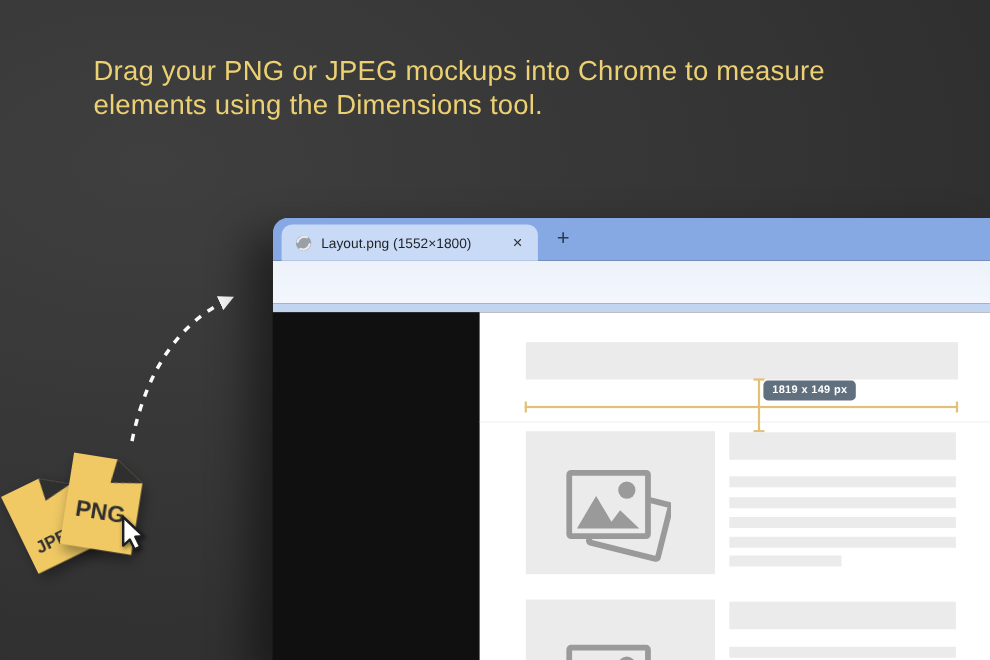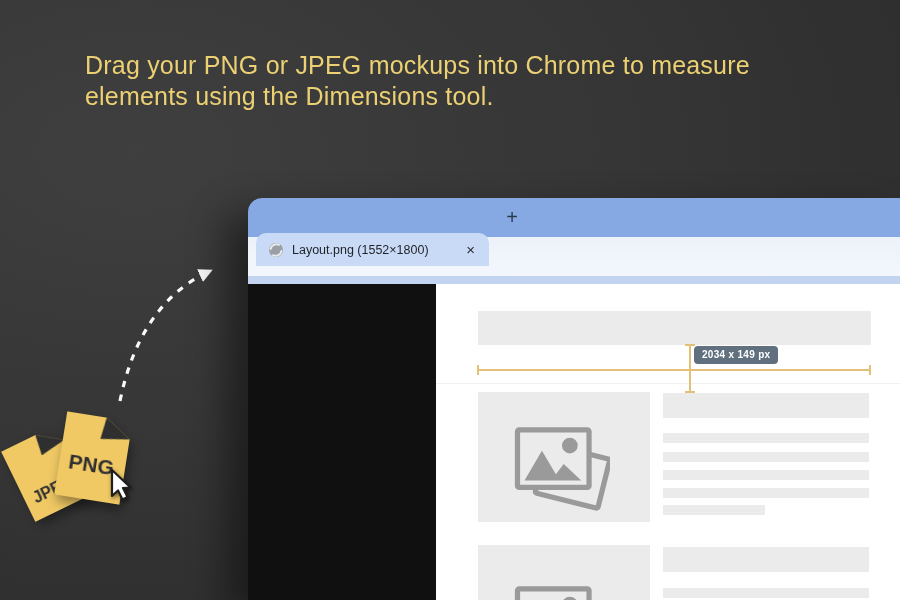--- a/index.html
+++ b/index.html
@@ -30,21 +30,21 @@
   .browser{
     position:absolute; left:248px; top:198px; width:652px; height:402px;
     border-radius:14px 0 0 0; overflow:hidden;
     box-shadow:-22px 16px 38px rgba(0,0,0,.45);
     background:#0e0e0e;
   }
   .tabstrip{ position:relative; height:39px; background:#86a9e4; }
   .tab{
     position:absolute; left:8px; top:6px; width:233px; height:33px;
     background:#c9daf6; border-radius:10px 10px 0 0;
-    display:flex; align-items:center; padding:0 12px; gap:8px;margin-top:29px;
+    display:flex; align-items:center; padding:0 12px; gap:8px;
   }
   .tab-title{ font-size:12.5px; color:#1f2227; font-weight:500; white-space:nowrap; }
   .tab-close{ margin-left:auto; font-size:15px; color:#2c2f33; line-height:1; cursor:default; padding:0 2px; }
   .newtab{
     position:absolute; left:252px; top:7px; width:24px; height:24px;
     display:flex; align-items:center; justify-content:center;
     font-size:20px; color:#2c3a4d; font-weight:500;
   }
   .toolbar{ height:39px; background:linear-gradient(#edf2fa,#f3f7fd); }
   .chromestrip{ height:8px; background:#c2d4ef; }
@@ -126,21 +126,21 @@
 
       <div class="blk" style="left:42px; top:27px; width:393px; height:34px;"></div>
       <div class="faint-line"></div>
 
       <div class="mh-line"></div>
       <div class="mtick-v" style="left:41px;"></div>
       <div class="mtick-v" style="left:433px;"></div>
       <div class="mv-line"></div>
       <div class="mtick-h" style="top:60px;"></div>
       <div class="mtick-h" style="top:107px;"></div>
-      <div class="mtooltip">2034 x 149 px</div>
+      <div class="mtooltip">1819 x 149 px</div>
 
       <div class="blk" style="left:42px; top:108px; width:172px; height:130px;">
         <svg width="96" height="94" viewBox="0 0 110 100" style="position:absolute; left:36px; top:31px;">
           <rect x="30" y="28" width="74" height="58" rx="2" fill="none" stroke="#9a9a9a" stroke-width="6" transform="rotate(14 67 57)"></rect>
           <rect x="4" y="4" width="82" height="66" rx="2" fill="#ebebeb" stroke="#9a9a9a" stroke-width="6"></rect>
           <circle cx="64" cy="22" r="9" fill="#9a9a9a"></circle>
           <path d="M12 62 L32 28 L48 55 L57 43 L77 62 Z" fill="#9a9a9a"></path>
         </svg>
       </div>
       <div class="blk" style="left:227px; top:109px; width:206px; height:25px;"></div>

